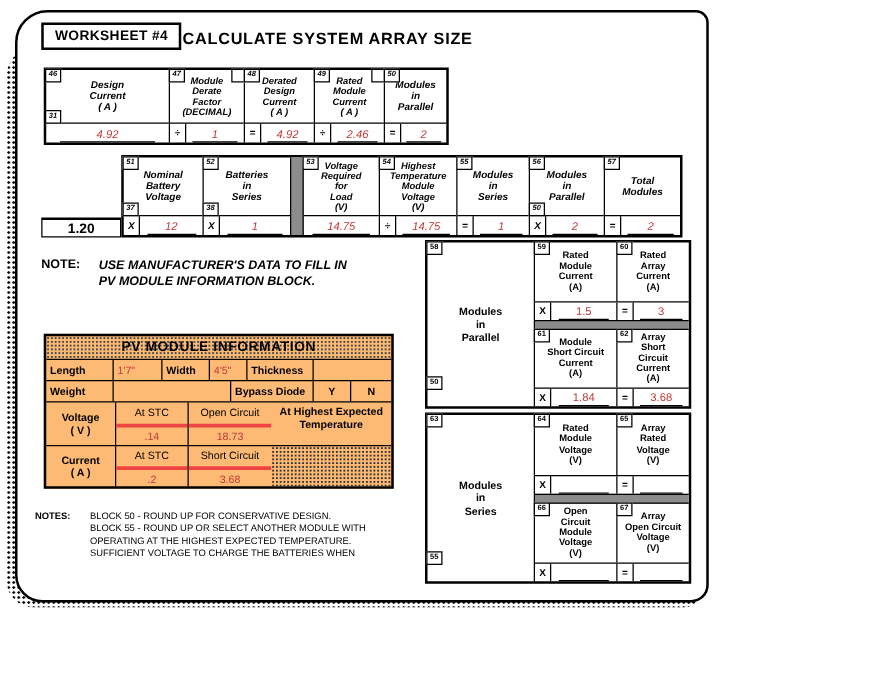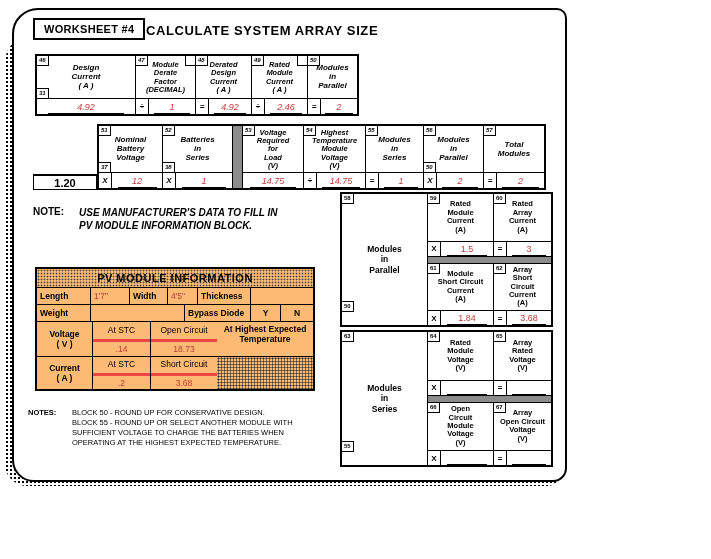--- a/index.html
+++ b/index.html
@@ -311,22 +311,22 @@
       </div>
       <div class="pvc hatch" style="flex:1"></div>
     </div>
   </div>
 
   <div class="abs notesblk">
     <div class="pfx">NOTES:</div>
     <div class="nlines">
       <div>BLOCK 50 - ROUND UP FOR CONSERVATIVE DESIGN.</div>
       <div>BLOCK 55 - ROUND UP OR SELECT ANOTHER MODULE WITH</div>
+      <div>OPERATING AT THE HIGHEST EXPECTED TEMPERATURE.</div>
       <div>SUFFICIENT VOLTAGE TO CHARGE THE BATTERIES WHEN</div>
-      <div>OPERATING AT THE HIGHEST EXPECTED TEMPERATURE.</div>
     </div>
   </div>
 
   <div class="abs rt rt1">
     <div class="rleft">
       <span class="bnum">58</span>
       <span class="rnum" style="bottom:13px">50</span>
       <span>Modules
 in
 Parallel</span>

